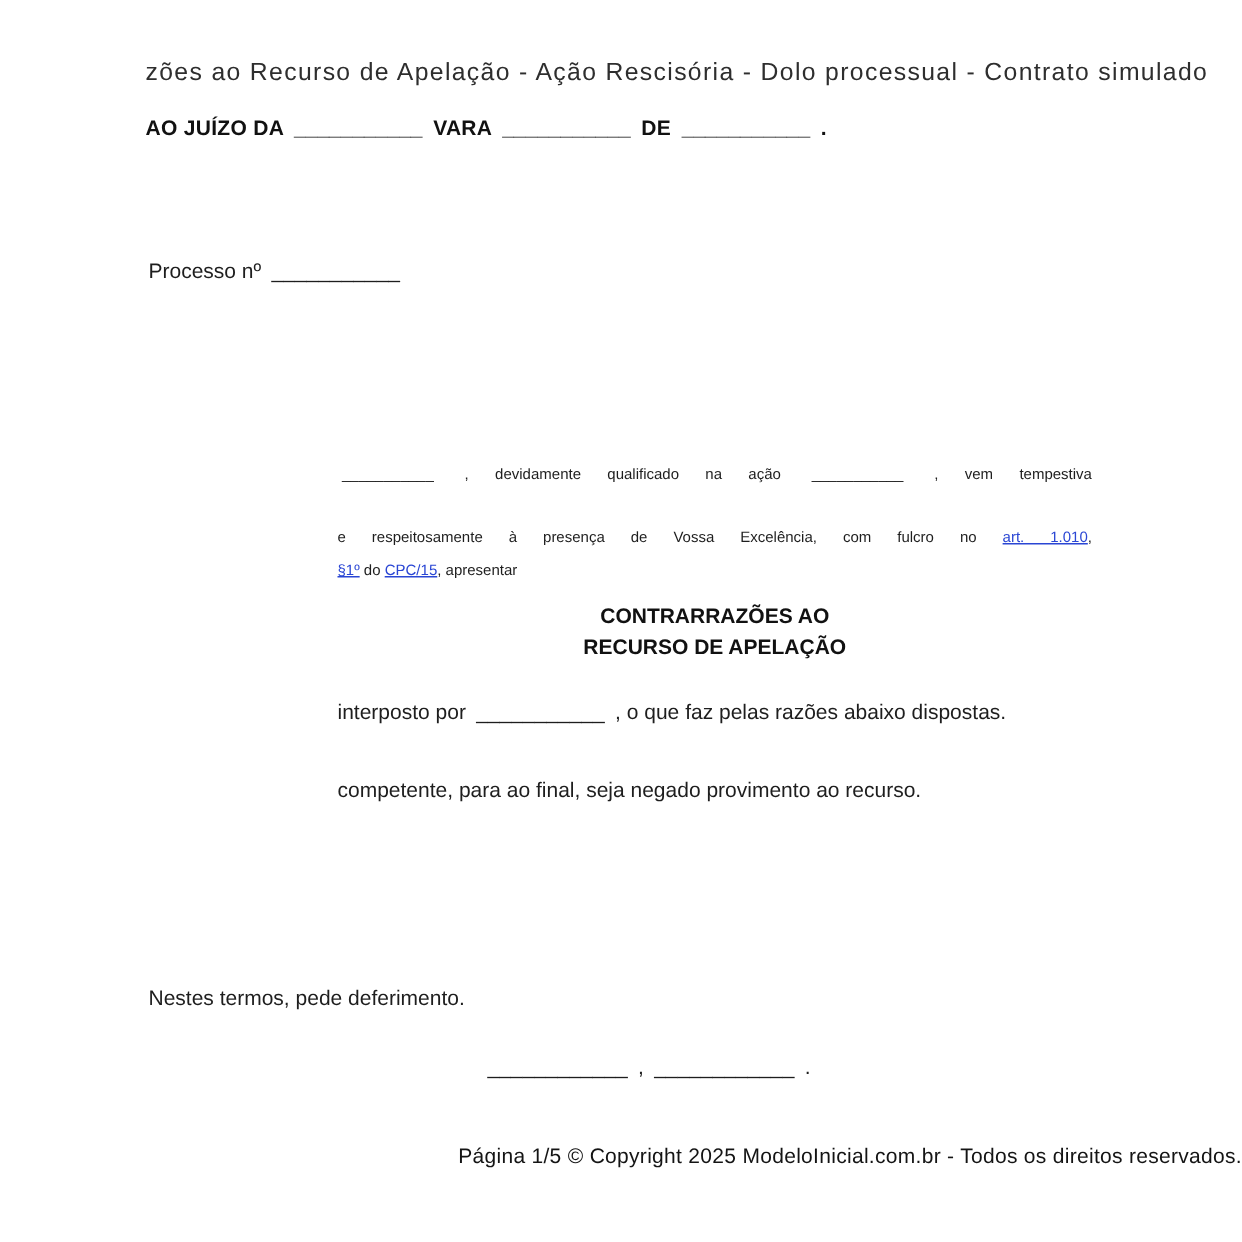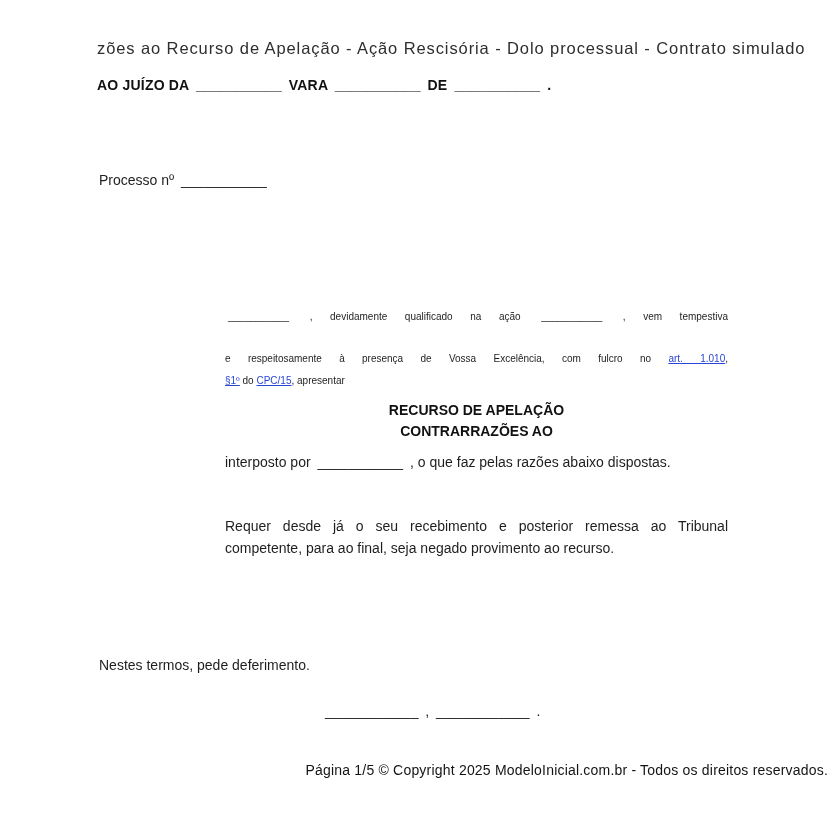--- a/index.html
+++ b/index.html
@@ -73,21 +73,21 @@
     width: 503px;
     text-align: center;
     font-weight: bold;
     font-size: 14px;
     line-height: 21px;
     color: #111111;
   }
   .p2-line {
     position: absolute;
     left: 225px;
-    top: 454px;
+    top: 466px;
     font-size: 14px;
     white-space: nowrap;
   }
   .p3-block {
     position: absolute;
     left: 225px;
     top: 515px;
     width: 503px;
     font-size: 14px;
     line-height: 22px;
@@ -151,32 +151,31 @@
     <a class="doc-link">art. 1.010</a><span>,</span>
   </div>
   <div>
     <a class="doc-link">§1º</a>
     <span>do</span>
     <a class="doc-link">CPC/15</a><span>, apresentar</span>
   </div>
 </div>
 
 <div class="heading-block">
+  <div>CONTRARRAZÕES AO</div>
   <div>RECURSO DE APELAÇÃO</div>
-  <div>CONTRARRAZÕES AO</div>
 </div>
 
 <div class="p2-line">
   <span>interposto por</span>
   <span class="blank">___________</span>
   <span>, o que faz pelas razões abaixo dispostas.</span>
 </div>
 
 <div class="p3-block">
-  <div class="jline">Requer desde já o seu recebimento e posterior remessa ao Tribunal</div>
   <div>competente, para ao final, seja negado provimento ao recurso.</div>
 </div>
 
 <div class="closing-line">Nestes termos, pede deferimento.</div>
 
 <div class="signature-line">
   <span class="blank">____________</span>
   <span>,</span>
   <span class="blank">____________</span>
   <span>.</span>

